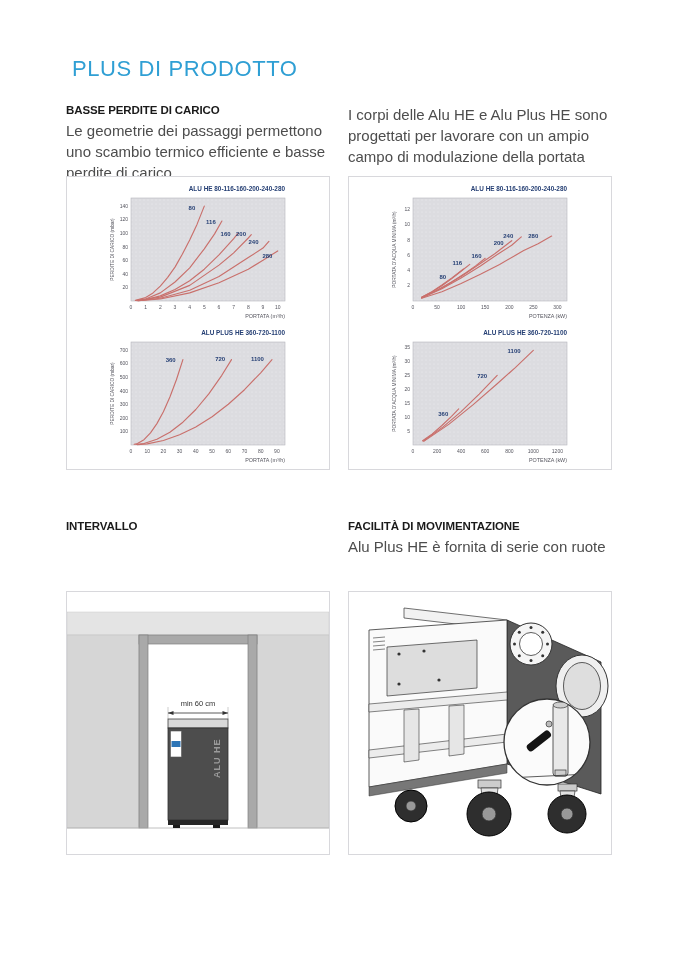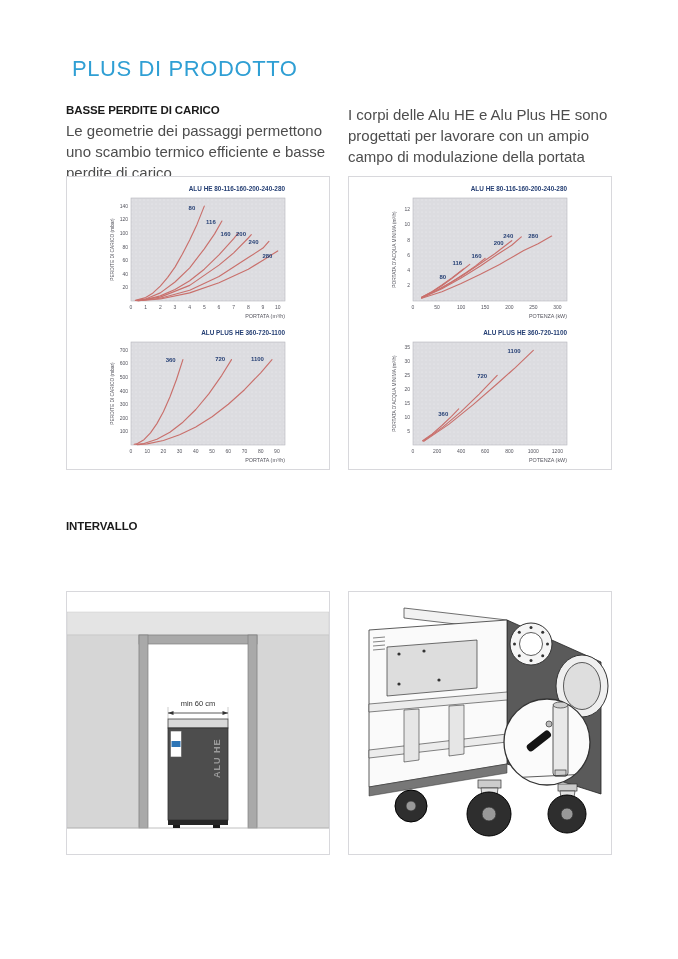--- a/index.html
+++ b/index.html
@@ -188,20 +188,24 @@
           <path d="M74.8 118.4 L100.1 101.1 L124.2 81.6 L148.2 60.8 L166.3 44.6 L184.3 27.4" fill="none" stroke="#c9706c" stroke-width="1.15" stroke-linejoin="round" stroke-linecap="round"></path>
           <text x="165.1" y="30.1" text-anchor="middle" font-size="6" font-weight="700" fill="#253f74">1100</text>
         </svg>
     </div>
   </div>
 
   <div class="row texts2">
     <div class="col">
       <h2 class="sec-head">INTERVALLO</h2>
     </div>
+    <div class="col">
+      <h2 class="sec-head">FACILITÀ DI MOVIMENTAZIONE</h2>
+      <p class="sec-body">Alu Plus HE è fornita di serie con ruote</p>
+    </div>
   </div>
 
   <div class="row figrow2">
 
     <div class="figbox illbox">
       <svg width="262" height="262" viewBox="0 0 262 262">
         <rect x="0" y="20" width="262" height="23" fill="#e4e4e4" stroke="#c9c9c9" stroke-width="0.5"></rect>
         <rect x="0" y="43" width="72" height="193" fill="#d6d6d6" stroke="#bfbfbf" stroke-width="0.5"></rect>
         <rect x="190" y="43" width="72" height="193" fill="#d6d6d6" stroke="#bfbfbf" stroke-width="0.5"></rect>
         <rect x="72" y="43" width="118" height="9" fill="#a9a9a9" stroke="#7f7f7f" stroke-width="0.7"></rect>

